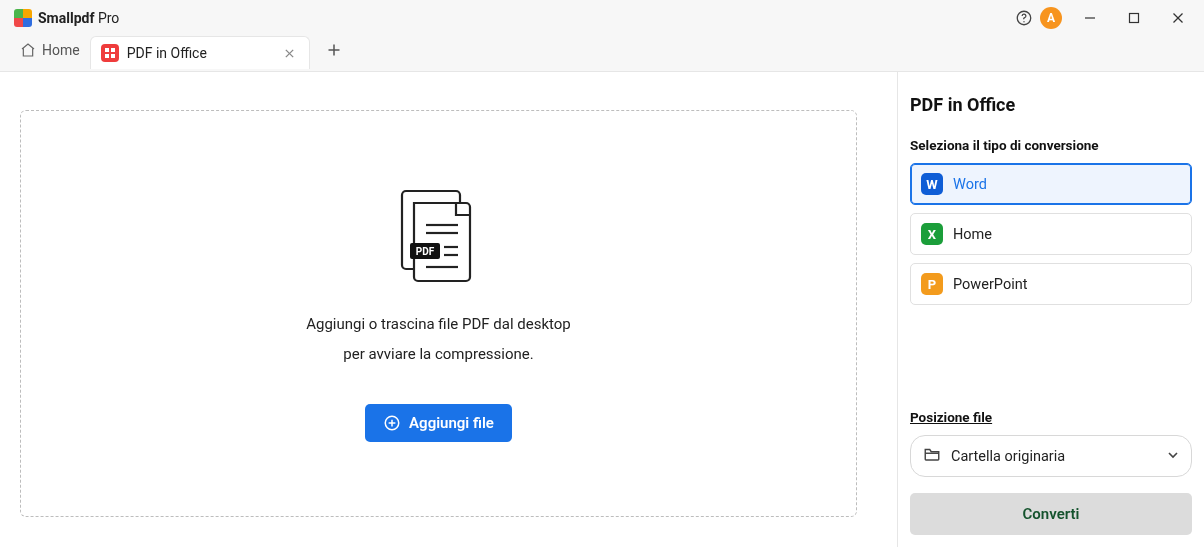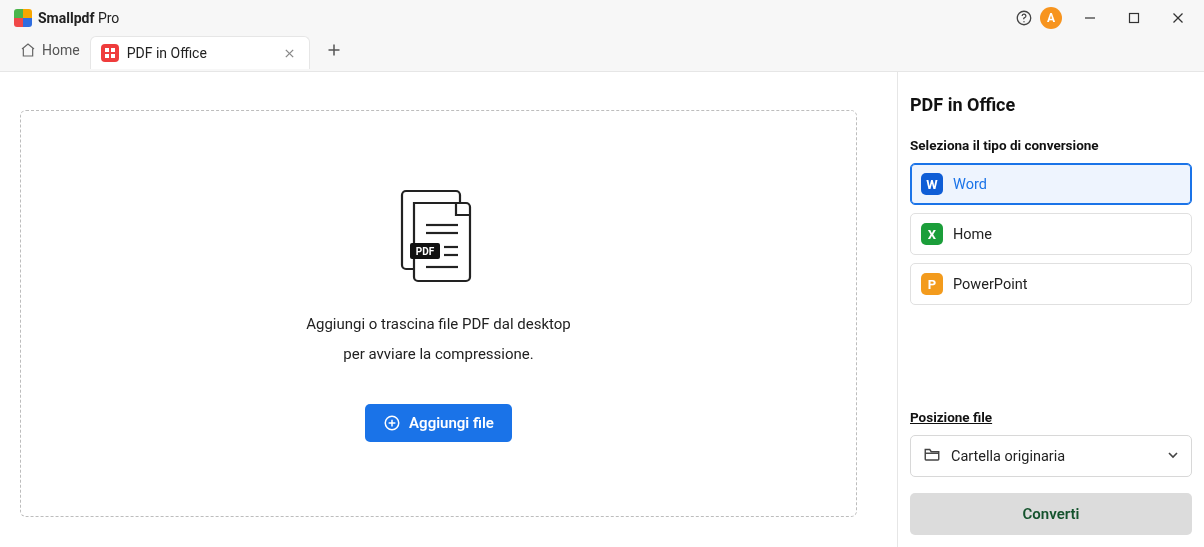--- a/index.html
+++ b/index.html
@@ -139,21 +139,21 @@
     flex-shrink:0;
   }
   .opt-word  { background:#0f5dd6; }
   .opt-excel { background:#1b9e3a; }
   .opt-ppt   { background:#f39b1d; }
 
   .side-bottom { margin-top:auto; }
   .pos-label { font-size:13.5px; font-weight:700; color:#111; margin-bottom:10px;text-decoration:underline; }
   .select {
     display:flex; align-items:center; gap:10px;
-    border:1px solid #d8d8d8; border-radius:5px;
+    border:1px solid #d8d8d8; border-radius:15px;
     padding:10px 12px; font-size:14.5px; color:#222;
     cursor:pointer; background:#fff;
     margin-bottom: 16px;
   }
   .select .folder-icon { color:#555; }
   .select .chev { margin-left:auto; color:#555; }
   .convert-btn {
     width:100%;
     border:none; border-radius:5px;
     background:#dcdcdc; color:#14532d;

